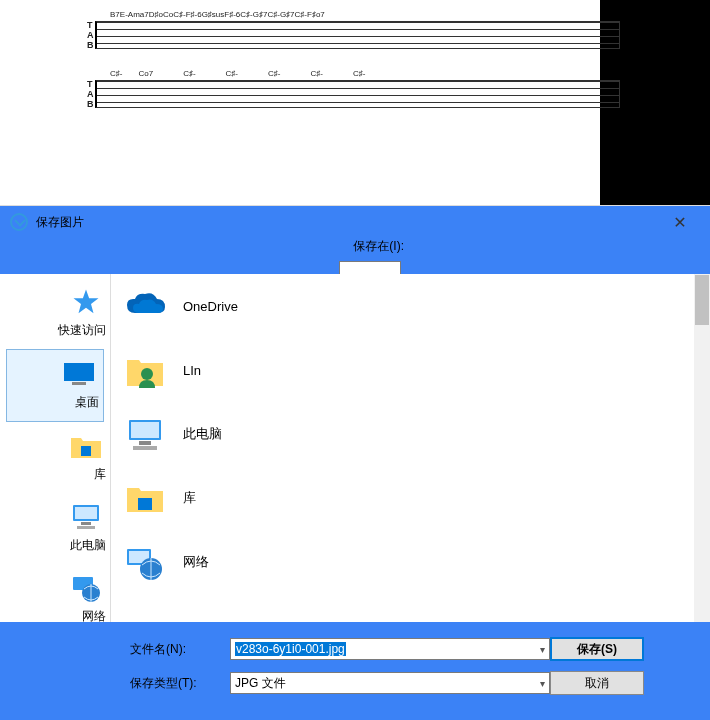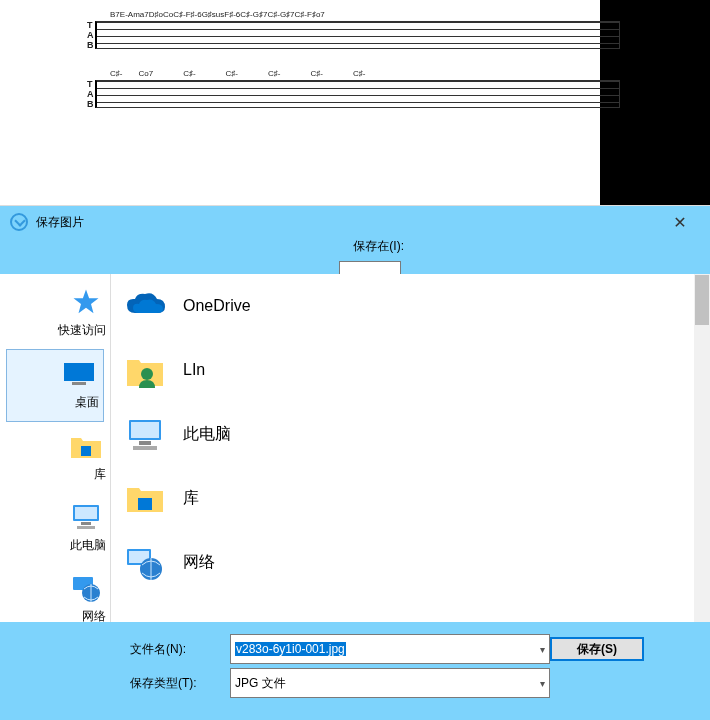--- a/index.html
+++ b/index.html
@@ -4,21 +4,21 @@
 <style>
 * { box-sizing: border-box; margin: 0; padding: 0; }
 body { font-family: "Microsoft YaHei", "Segoe UI", sans-serif; font-size: 12px; width: 710px; height: 720px; overflow: hidden; background: #fff; }
 .bg-area { height: 205px; background: #fff; position: relative; }
 .bg-dark { position: absolute; right: 0; top: 0; width: 110px; height: 205px; background: #000; }
 .tab-notation { padding: 10px 90px 0 95px; font-size: 7px; color: #222; }
 .staff-block { margin-bottom: 20px; }
 .chord-row { display: flex; margin-left: 15px; margin-bottom: 2px; font-size: 8px; }
 .tab-lines { border: 1px solid #333; border-left: 2px solid #000; height: 28px; position: relative; background: linear-gradient(#333 1px, transparent 1px) 0 0/100% 7px; }
 .tab-letters { position: absolute; left: -10px; top: -2px; font-weight: bold; font-size: 9px; line-height: 10px; }
-.dialog { position: absolute; top: 205px; left: 0; width: 710px; height: 515px; background: #7dd3fc; border-top: 1px solid #ddd; }
+.dialog { position: absolute; top: 205px; left: 0; width: 710px; height: 515px; background: #3b82f6; border-top: 1px solid #ddd; }
 .titlebar { height: 32px; display: flex; align-items: center; padding: 0 10px; }
 .titlebar-icon { width: 18px; height: 18px; border-radius: 50%; border: 2px solid #3399dd; margin-right: 8px; position: relative; }
 .titlebar-icon::after { content: ""; position: absolute; width: 6px; height: 6px; border: 2px solid #3399dd; border-top: none; border-left: none; transform: rotate(45deg); top: 2px; left: 4px; }
 .titlebar-text { flex: 1; font-size: 12px; }
 .close-x { width: 40px; text-align: center; font-size: 16px; color: #333; cursor: pointer; }
 .topbar { height: 36px; display: flex; align-items: center; padding: 0 10px 0 40px; gap: 6px; flex-direction: column; }
 .topbar-label { width: 80px; text-align: right; padding-right: 6px; }
 .location-combo { flex: 0 0 320px; height: 22px; border: 1px solid #7a7a7a; display: flex; align-items: center; padding: 0 4px; background: #fff; }
 .mini-desktop-icon { width: 16px; height: 12px; background: #0078d7; margin-right: 6px; position: relative; }
 .mini-desktop-icon::after { content: ""; position: absolute; bottom: -2px; left: 2px; width: 12px; height: 2px; background: #888; }
@@ -32,27 +32,27 @@
 .sidebar-item.selected { background: #e5f3ff; border: 1px solid #84b7e3; margin: 0 6px; }
 .sidebar-icon { width: 40px; height: 32px; margin-bottom: 4px; display: flex; align-items: center; justify-content: center; }
 .star-icon svg { width: 30px; height: 30px; }
 .desktop-svg { width: 34px; height: 26px; }
 .folder-svg { width: 34px; height: 28px; }
 .pc-svg { width: 34px; height: 28px; }
 .globe-svg { width: 30px; height: 30px; }
 .file-list { flex: 1; background: #fff; border-left: 1px solid #ddd; overflow-y: auto; position: relative; }
 .file-item { display: flex; align-items: center; height: 64px; padding-left: 12px; gap: 16px; }
 .file-icon { width: 44px; height: 44px; display: flex; align-items: center; justify-content: center; }
-.file-label { font-size: 16px; color: #000; }
+.file-label { font-size: 13px; color: #000; }
 .scrollbar-fake { position: absolute; right: 0; top: 0; width: 16px; height: 100%; background: #f1f1f1; }
 .scroll-thumb { width: 14px; height: 50px; background: #c1c1c1; margin: 1px auto; }
 .bottom-area { padding: 10px 18px 10px 130px; }
 .field-row { display: flex; align-items: center; height: 34px; }
 .field-label { width: 100px; }
-.field-input { flex: 0 0 320px; height: 30px; border: 1px solid #7a7a7a; display: flex; align-items: center; padding: 0 4px; background: #fff; }
+.field-input { flex: 0 0 320px; height: 22px; border: 1px solid #7a7a7a; display: flex; align-items: center; padding: 0 4px; background: #fff; }
 .field-input.selected-text { background: #fff; }
 .field-input .filename-sel { background: #0078d7; color: #fff; padding: 0 1px; }
 .field-input .combo-arrow { margin-left: auto; }
 .btn { width: 94px; height: 24px; border: 1px solid #888; background: #e1e1e1; font-size: 12px; cursor: pointer; display: flex; align-items: center; justify-content: center; }
 .btn.primary { border: 2px solid #0078d7; font-weight: bold; }
 </style>
 </head>
 <body>
 
 <div class="bg-area">
@@ -258,15 +258,16 @@
         <span class="combo-arrow">▾</span>
       </div>
       <div class="btn primary">保存(S)</div>
     </div>
     <div class="field-row">
       <span class="field-label">保存类型(T):</span>
       <div class="field-input">
         <span>JPG 文件</span>
         <span class="combo-arrow">▾</span>
       </div>
+      <div class="btn">取消</div>
     </div>
   </div>
 </div>
 
 </body></html>

